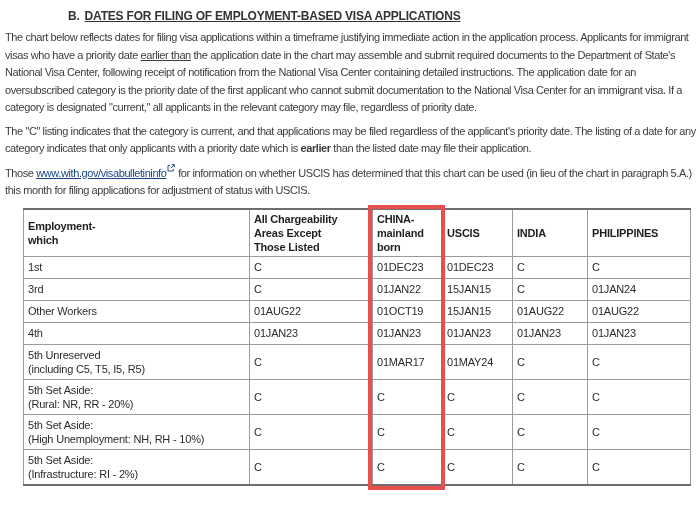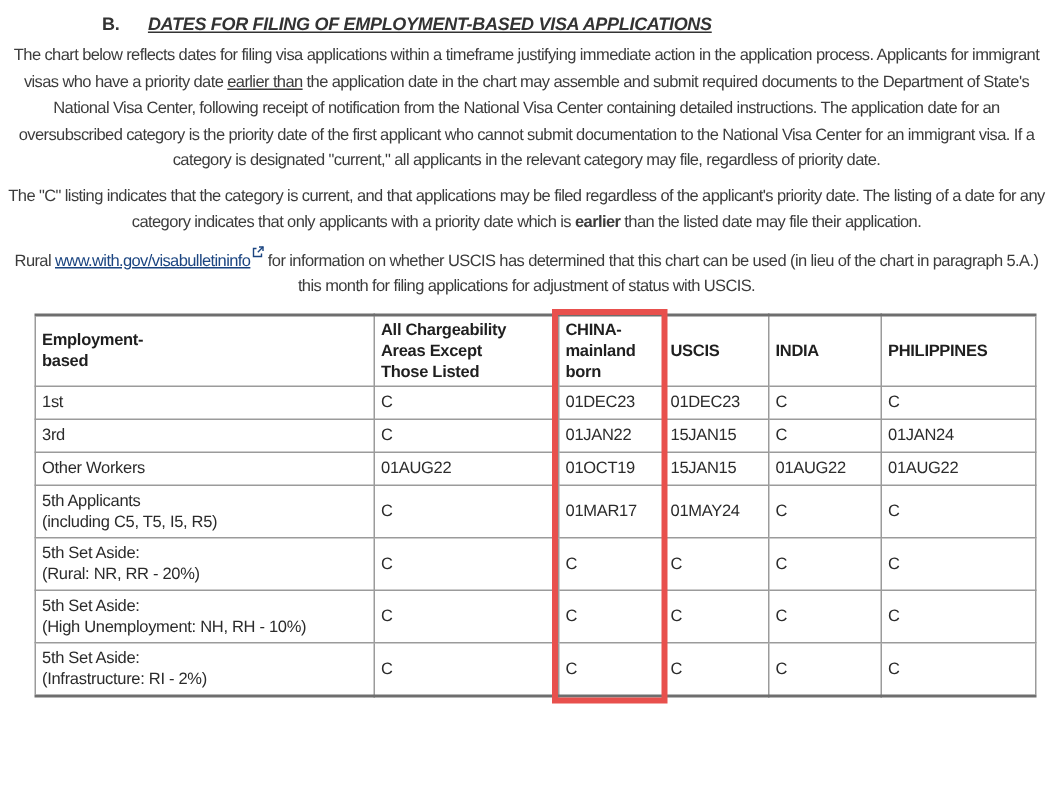--- a/index.html
+++ b/index.html
@@ -13,24 +13,24 @@
   body{
     width:700px;height:527px;overflow:hidden;
     font-family:"Liberation Sans","DejaVu Sans",sans-serif;
     color:var(--text);
   }
   .doc{padding:5px 5px 0 5px;}
   .title{
     font-weight:bold;font-size:12px;letter-spacing:-0.2px;
     margin:4px 0 6px 63px;color:#333333;white-space:nowrap;
   }
-  .title .u{text-decoration:underline;margin-left:19px;font-style:italic;}
+  .title .u{text-decoration:underline;margin-left:5px;}
   p.para{
     font-size:11px;letter-spacing:-0.4px;line-height:17.5px;
-    margin:0 0 6px 0;width:692px;color:var(--text);text-align:center;
+    margin:0 0 6px 0;width:692px;color:var(--text);
   }
   .seg-underline{text-decoration:underline;}
   .seg-bold{font-weight:bold;}
   a.seg-link{color:var(--link-blue);text-decoration:underline;cursor:pointer;}
   .ext-icon{display:inline-block;color:var(--link-blue);}
   .ext-icon svg{width:8px;height:8px;vertical-align:5px;margin-left:1px;}
   .table-wrap{position:relative;margin:8px 0 0 18px;width:667px;}
   table{
     border-collapse:collapse;table-layout:fixed;width:667px;
     font-size:11px;letter-spacing:-0.2px;color:#2b2b2b;
@@ -58,40 +58,40 @@
 <body>
 
 <div class="doc">
 
   <div class="title">
     <span>B.</span><span class="u">DATES FOR FILING OF EMPLOYMENT-BASED VISA APPLICATIONS</span>
   </div>
 
   <p class="para"><span class="seg-normal">The chart below reflects dates for filing visa applications within a timeframe justifying immediate action in the application process. Applicants for immigrant visas who have a priority date </span><span class="seg-underline">earlier than</span><span class="seg-normal"> the application date in the chart may assemble and submit required documents to the Department of State's National Visa Center, following receipt of notification from the National Visa Center containing detailed instructions. The application date for an oversubscribed category is the priority date of the first applicant who cannot submit documentation to the National Visa Center for an immigrant visa. If a category is designated "current," all applicants in the relevant category may file, regardless of priority date.</span></p>
   <p class="para"><span class="seg-normal">The "C" listing indicates that the category is current, and that applications may be filed regardless of the applicant's priority date. The listing of a date for any category indicates that only applicants with a priority date which is </span><span class="seg-bold">earlier</span><span class="seg-normal"> than the listed date may file their application.</span></p>
-  <p class="para"><span class="seg-normal">Rural </span><a href="#" class="seg-link">www.with.gov/visabulletininfo</a><span class="ext-icon"><svg viewBox="0 0 12 12" fill="none" stroke="currentColor" stroke-width="1.4">
+  <p class="para"><span class="seg-normal">Those </span><a href="#" class="seg-link">www.with.gov/visabulletininfo</a><span class="ext-icon"><svg viewBox="0 0 12 12" fill="none" stroke="currentColor" stroke-width="1.4">
           <path d="M4.5 2.5H1.5v8h8v-3"></path>
           <path d="M7 1h4v4"></path>
           <path d="M11 1 5.8 6.2"></path>
         </svg></span><span class="seg-normal"> for information on whether USCIS has determined that this chart can be used (in lieu of the chart in paragraph 5.A.) this month for filing applications for adjustment of status with USCIS.</span></p>
 
   <div class="table-wrap">
     <table>
       <colgroup>
         <col class="w1">
           <col class="w2">
           <col class="w3">
         <col class="w4">
           <col class="w5">
           <col class="w6">
       </colgroup>
       <thead>
         <tr id="header-row">
             <th>Employment-
-based</th>
+which</th>
             <th>All Chargeability
 Areas Except
 Those Listed</th>
             <th>CHINA-
 mainland
 born</th>
             <th>USCIS</th>
             <th>INDIA</th>
             <th>PHILIPPINES</th>
           </tr>
@@ -115,21 +115,29 @@
           </tr>
           <tr>
             <td>Other Workers</td>
             <td>01AUG22</td>
             <td>01OCT19</td>
             <td>15JAN15</td>
             <td>01AUG22</td>
             <td>01AUG22</td>
           </tr>
           <tr>
-            <td>5th Applicants
+            <td>4th</td>
+            <td>01JAN23</td>
+            <td>01JAN23</td>
+            <td>01JAN23</td>
+            <td>01JAN23</td>
+            <td>01JAN23</td>
+          </tr>
+          <tr>
+            <td>5th Unreserved
 (including C5, T5, I5, R5)</td>
             <td>C</td>
             <td>01MAR17</td>
             <td>01MAY24</td>
             <td>C</td>
             <td>C</td>
           </tr>
           <tr>
             <td>5th Set Aside:
 (Rural: NR, RR - 20%)</td>

